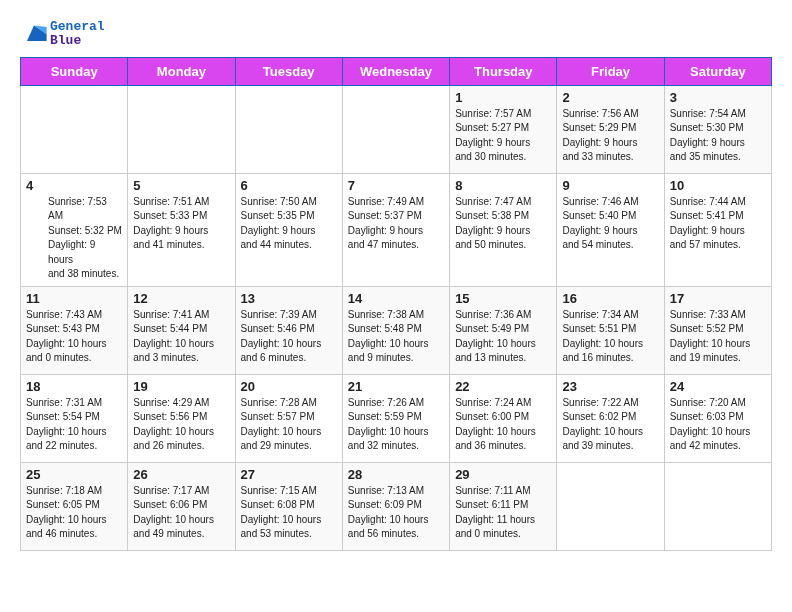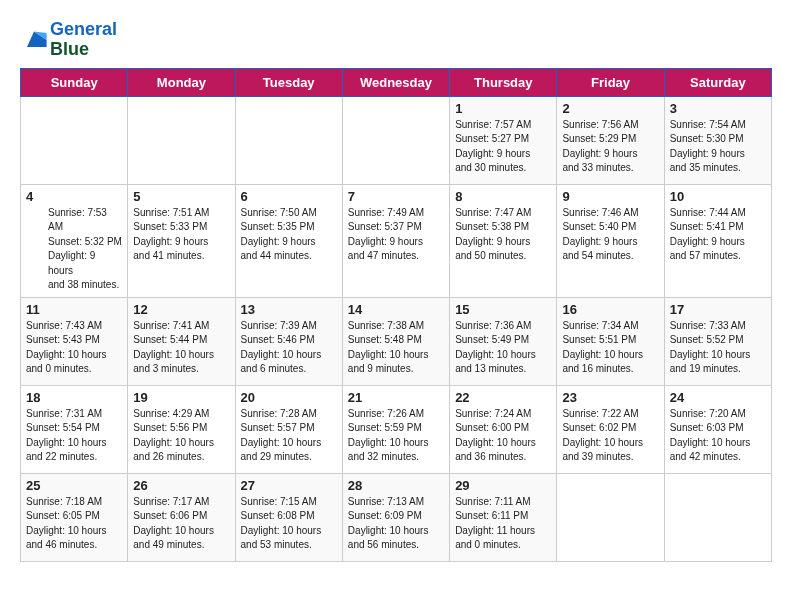--- a/index.html
+++ b/index.html
@@ -15,24 +15,25 @@
       justify-content: space-between;
       align-items: flex-start;
       margin-bottom: 8px;
     }
     .logo {
       display: flex;
       align-items: center;
       margin-top: 4px;
     }
     .logo-text {
-      font-size: 18px;
+      font-size: 13px;
       font-weight: bold;
       color: #1a1a1a;
       line-height: 1.1;
+      font-family: Liberation Mono, monospace;
     }
     .logo-text span {
       color: #1565c0;
     }
     .logo-icon {
       width: 28px;
       height: 28px;
       margin-right: 2px;
     }
     .title-block {
@@ -46,21 +47,21 @@
     .location-subtitle {
       font-size: 16px;
       color: #333;
     }
     table {
       width: 100%;
       border-collapse: collapse;
       table-layout: fixed;
     }
     thead th {
-      background-color: #be185d;
+      background-color: #d946ef;
       color: #fff;
       font-size: 13px;
       font-weight: bold;
       padding: 6px 4px;
       text-align: center;
       border: 1px solid #1565c0;
     }
     tbody td {
       border: 1px solid #ccc;
       vertical-align: top;
@@ -93,21 +94,21 @@
 
 <div class="header-section">
   <div class="logo">
     <svg class="logo-icon" viewBox="0 0 40 40" xmlns="http://www.w3.org/2000/svg">
       <rect x="0" y="0" width="40" height="40" fill="white"></rect>
       <polygon points="10,30 20,8 38,20 38,30" fill="#1565c0"></polygon>
       <polygon points="20,8 38,10 38,20" fill="#42a5f5"></polygon>
     </svg>
     <div class="logo-text">
       <div><span>General</span></div>
-      <div><span style="color:#14532d;">Blue</span></div>
+      <div><span style="color:#4c1d95;">Blue</span></div>
     </div>
   </div>
   <div class="title-block">
     <div class="month-title"></div>
     <div class="location-subtitle"></div>
   </div>
 </div>
 
 <table>
   <thead>

